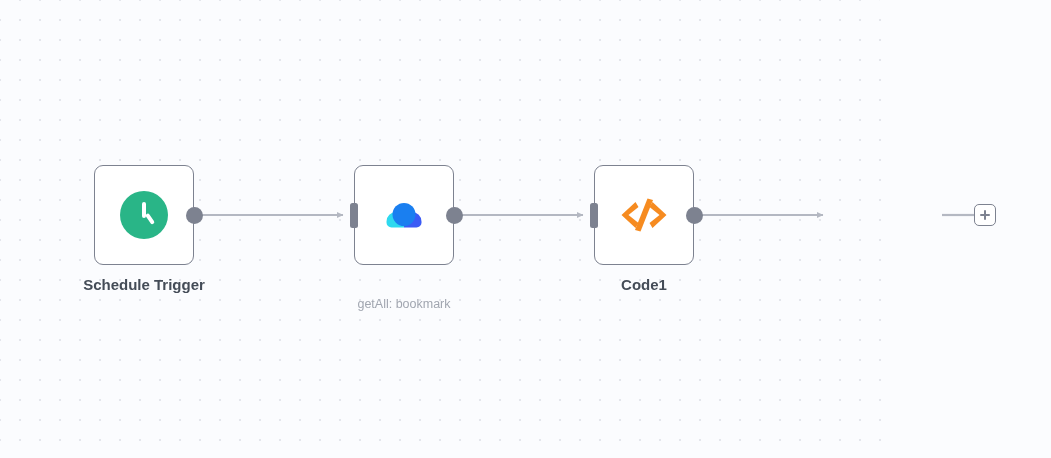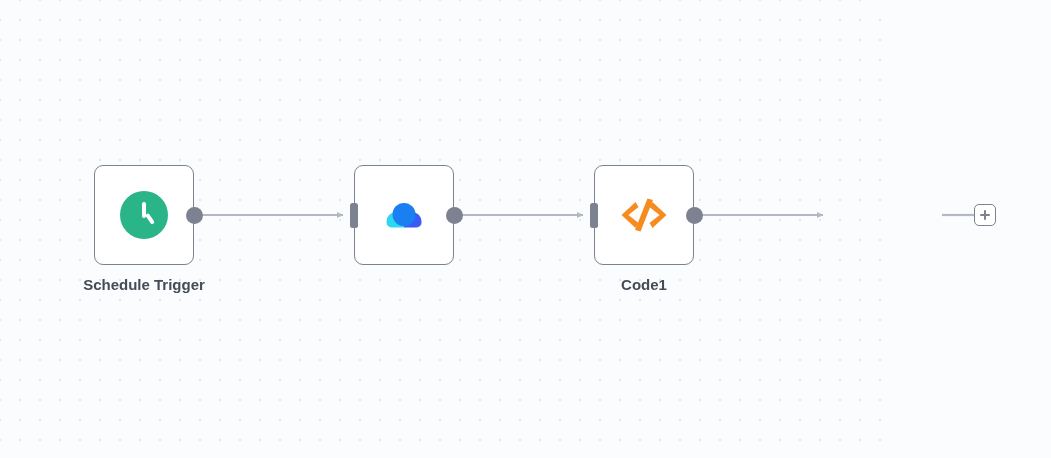--- a/index.html
+++ b/index.html
@@ -250,20 +250,21 @@
 
           <path d="M 33 22 A 9.5 9.5 0 0 1 42.5 31.5 L 42.5 32.5
                    A 5 5 0 0 1 37.5 37.5 L 25 37.5 L 25 22 Z" fill="#3b5bf5"></path>
 
           <circle cx="25" cy="24.5" r="11.5" fill="#1a7ff0"></circle>
         </svg>
       </div>
     </div>
     <div class="port-in"></div>
     <div class="port-out"></div>
+    <div class="node-sublabel">getAll: bookmark</div>
   </div>
 
   <div class="node" style="left:594px; top:165px;">
     <div class="node-box">
       <div class="icon-wrap">
         <svg width="52" height="44" viewBox="0 0 52 44">
           <path d="M 17.5 9 L 20.5 14 L 10.5 22 L 20.5 30 L 17.5 35 L 3.5 22 Z" fill="#f68b20"></path>
           <path d="M 34.5 9 L 31.5 14 L 41.5 22 L 31.5 30 L 34.5 35 L 48.5 22 Z" fill="#f68b20"></path>
           <path d="M 29.5 5.5 L 35 7 L 22.5 38.5 L 17 37 Z" fill="#f68b20"></path>
         </svg>

